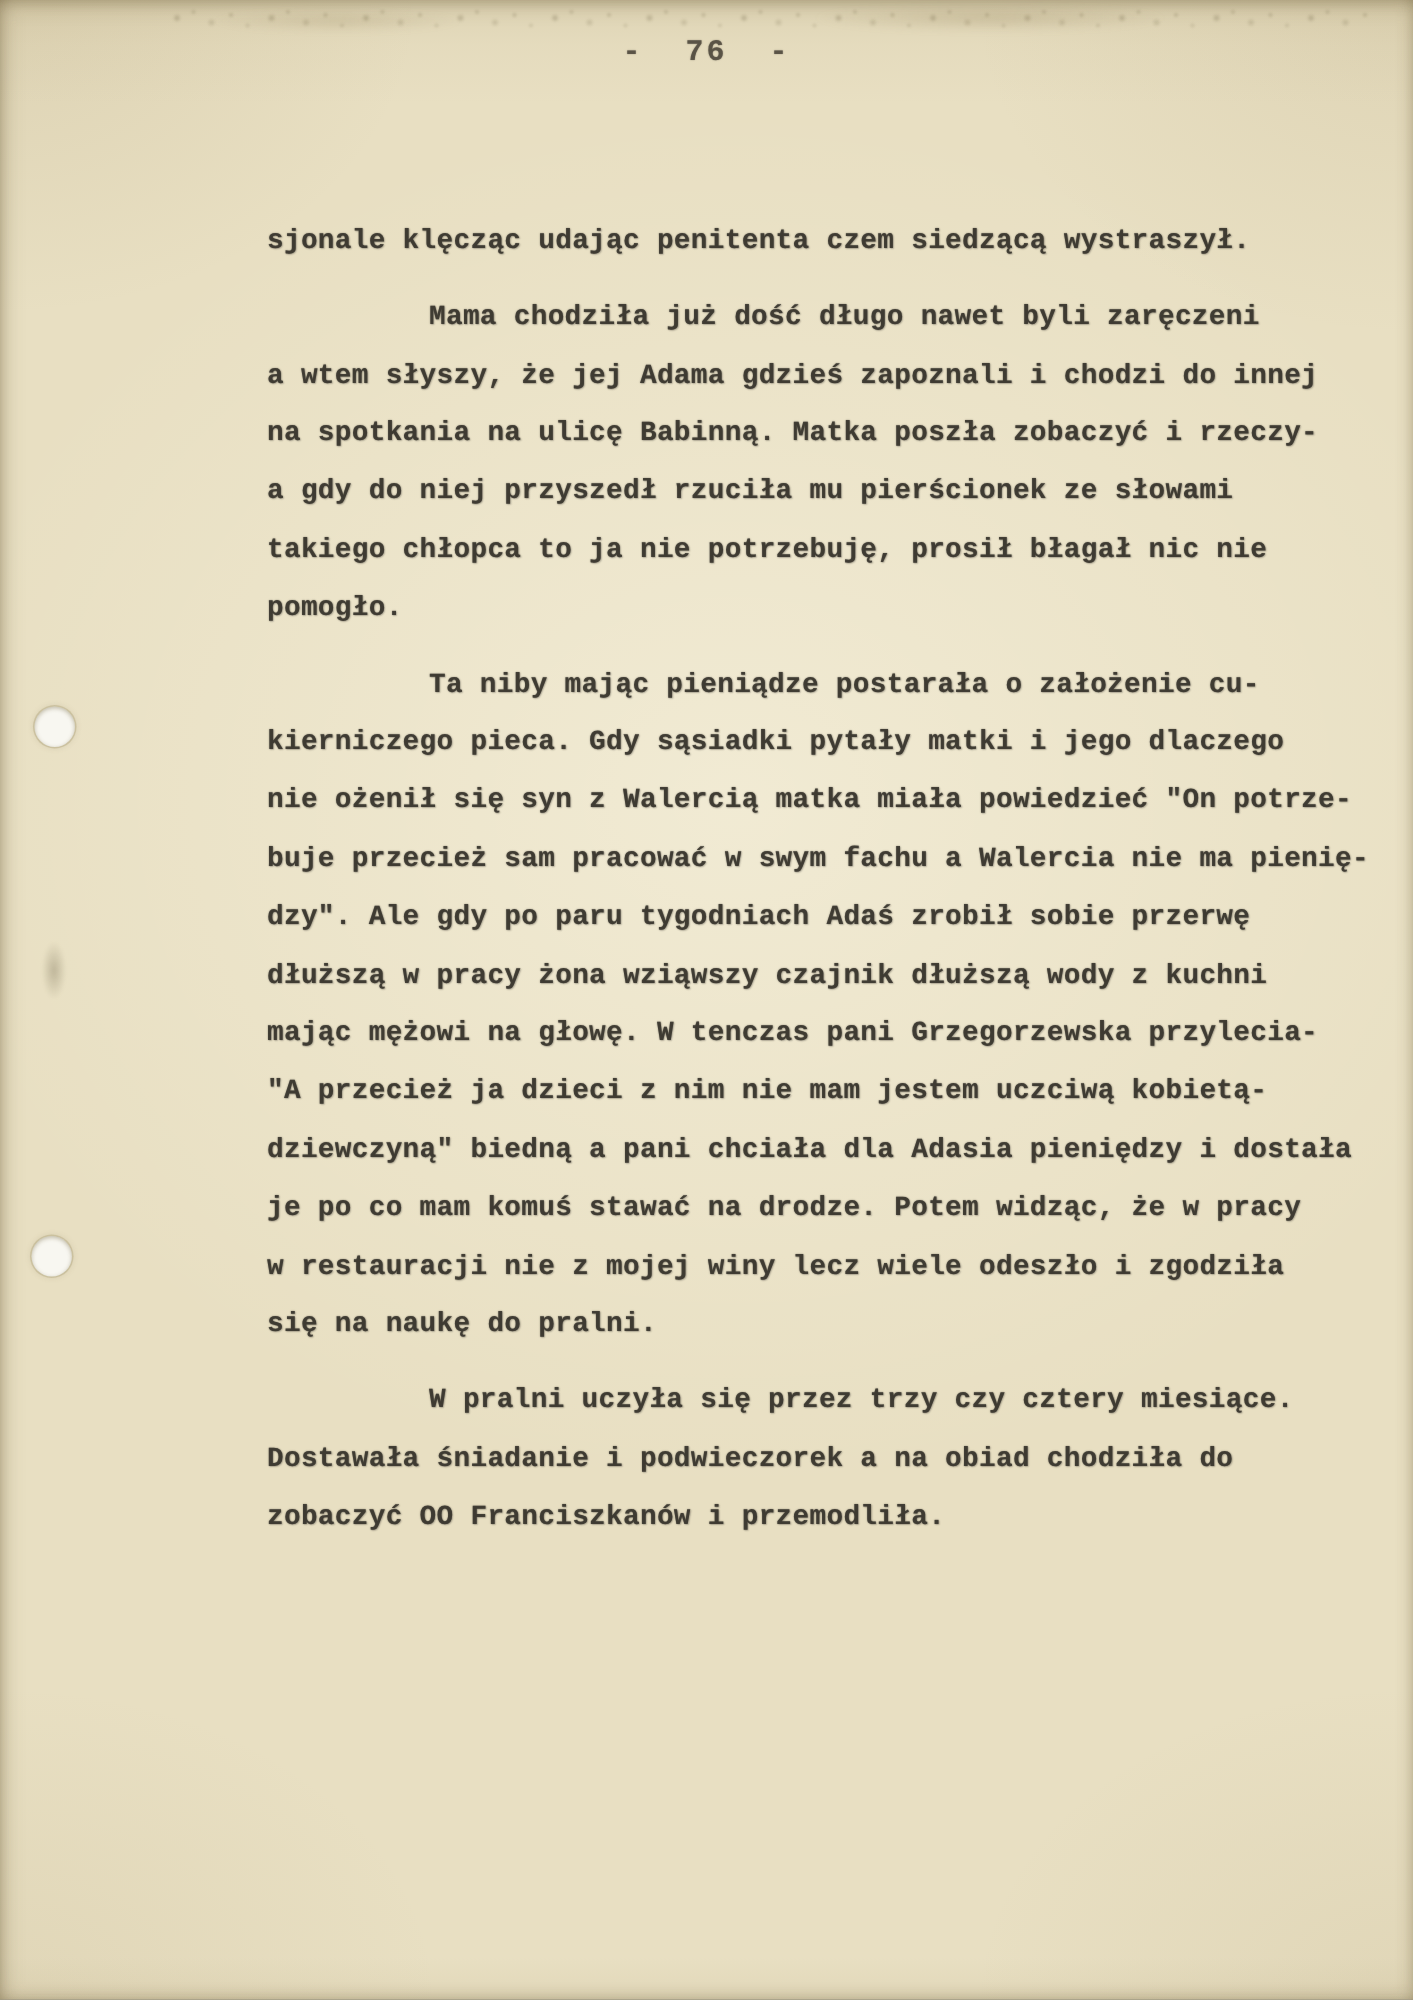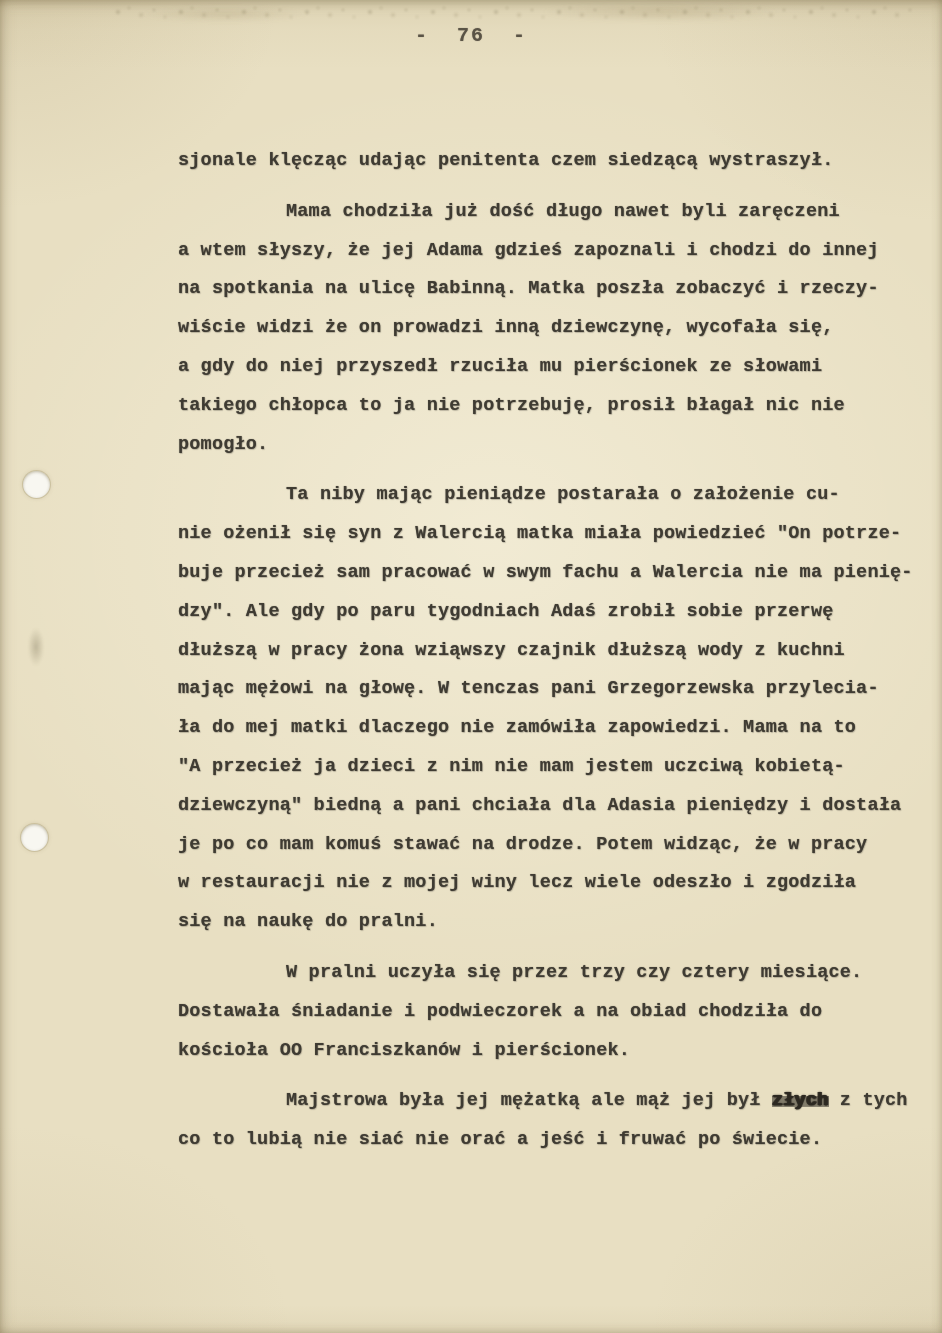--- a/index.html
+++ b/index.html
@@ -117,43 +117,38 @@
   <div class="page-number">- 76 -</div>
 
   <div class="text-block">
       <div class="paragraph">
         <div class="line">sjonale klęcząc udając penitenta czem siedzącą wystraszył.</div>
       </div>
       <div class="paragraph">
         <div class="line indent">Mama chodziła już dość długo nawet byli zaręczeni</div>
         <div class="line">a wtem słyszy, że jej Adama gdzieś zapoznali i chodzi do innej</div>
         <div class="line">na spotkania na ulicę Babinną. Matka poszła zobaczyć i rzeczy-</div>
-        <div class="line">wiście widzi że on prowadzi inną dziewczynę, wycofała się,</div>
         <div class="line">a gdy do niej przyszedł rzuciła mu pierścionek ze słowami</div>
         <div class="line">takiego chłopca to ja nie potrzebuję, prosił błagał nic nie</div>
         <div class="line">pomogło.</div>
       </div>
       <div class="paragraph">
         <div class="line indent">Ta niby mając pieniądze postarała o założenie cu-</div>
+        <div class="line">kierniczego pieca. Gdy sąsiadki pytały matki i jego dlaczego</div>
         <div class="line">nie ożenił się syn z Walercią matka miała powiedzieć "On potrze-</div>
         <div class="line">buje przecież sam pracować w swym fachu a Walercia nie ma pienię-</div>
         <div class="line">dzy". Ale gdy po paru tygodniach Adaś zrobił sobie przerwę</div>
         <div class="line">dłuższą w pracy żona wziąwszy czajnik dłuższą wody z kuchni</div>
         <div class="line">mając mężowi na głowę. W tenczas pani Grzegorzewska przylecia-</div>
-        <div class="line">ła do mej matki dlaczego nie zamówiła zapowiedzi. Mama na to</div>
         <div class="line">"A przecież ja dzieci z nim nie mam jestem uczciwą kobietą-</div>
         <div class="line">dziewczyną" biedną a pani chciała dla Adasia pieniędzy i dostała</div>
         <div class="line">je po co mam komuś stawać na drodze. Potem widząc, że w pracy</div>
         <div class="line">w restauracji nie z mojej winy lecz wiele odeszło i zgodziła</div>
         <div class="line">się na naukę do pralni.</div>
       </div>
       <div class="paragraph">
         <div class="line indent">W pralni uczyła się przez trzy czy cztery miesiące.</div>
         <div class="line">Dostawała śniadanie i podwieczorek a na obiad chodziła do</div>
-        <div class="line">kościoła OO Franciszkanów i pierścionek.</div>
-      </div>
-      <div class="paragraph">
-        <div class="line indent">Majstrowa była jej mężatką ale mąż jej był <span class="overstruck">złych</span> z tych</div>
-        <div class="line">co to lubią nie siać nie orać a jeść i fruwać po świecie.</div>
+        <div class="line">zobaczyć OO Franciszkanów i przemodliła.</div>
       </div>
     </div>
 
 </div>
 
 </body></html>

